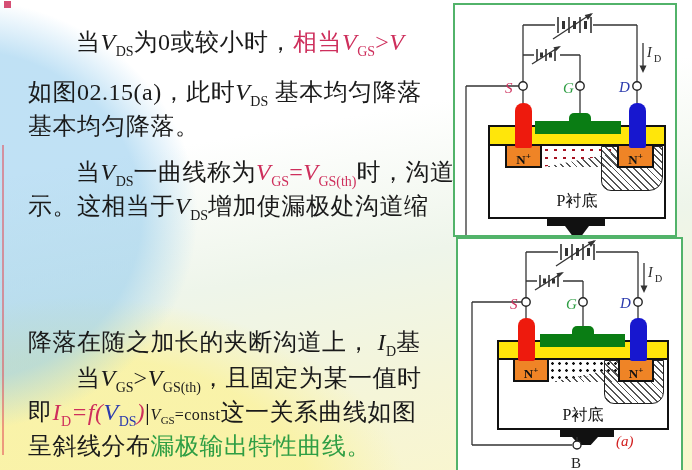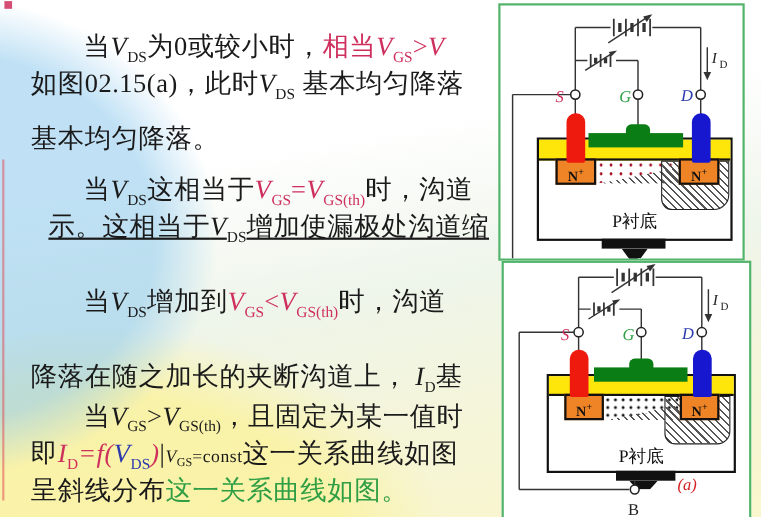--- a/index.html
+++ b/index.html
@@ -54,29 +54,28 @@
 </style>
 </head>
 <body>
 
 <div id="stage">
   <div id="corner-mark"></div>
   <div id="left-red-line"></div>
 
   <div id="body-text">
       <div class="line" style="top: 26px; left: 76px;"><span class="run c-k">当</span><span class="run c-k it">V</span><span class="run c-k sub">DS</span><span class="run c-k">为0或较小时，</span><span class="run c-r">相当</span><span class="run c-r it">V</span><span class="run c-r sub">GS</span><span class="run c-r">&gt;</span><span class="run c-r it">V</span></div>
-      <div class="line" style="top: 60px; left: 28px;"><span class="run c-k">如图02.15(a)，此时</span><span class="run c-k it">V</span><span class="run c-k sub">DS</span><span class="run c-k"> 基本均匀降落</span></div>
+      <div class="line" style="top: 76px; left: 28px;"><span class="run c-k">如图02.15(a)，此时</span><span class="run c-k it">V</span><span class="run c-k sub">DS</span><span class="run c-k"> 基本均匀降落</span></div>
       <div class="line" style="top: 110px; left: 28px;"><span class="run c-k">基本均匀降落。</span></div>
-      <div class="line" style="top: 156px; left: 76px;"><span class="run c-k">当</span><span class="run c-k it">V</span><span class="run c-k sub">DS</span><span class="run c-k">这相当于</span><span class="run c-r it">V</span><span class="run c-r sub">GS</span><span class="run c-r">=</span><span class="run c-r it">V</span><span class="run c-r sub">GS(th)</span><span class="run c-k">时，沟道</span></div>
-      <div class="line" style="top: 190px; left: 44px; text-decoration: underline;"><span class="run c-k">示。这相当于</span><span class="run c-k it">V</span><span class="run c-k sub">DS</span><span class="run c-k">增加使漏极处沟道缩</span></div>
-      <div class="line" style="top: 258px; left: 76px;"><span class="run c-k">当</span><span class="run c-k it">V</span><span class="run c-k sub">DS</span><span class="run c-k">增加到</span><span class="run c-r it">V</span><span class="run c-r sub">GS</span><span class="run c-r">&lt;</span><span class="run c-r it">V</span><span class="run c-r sub">GS(th)</span><span class="run c-k">时，沟道</span></div>
+      <div class="line" style="top: 156px; left: 76px;"><span class="run c-k">当</span><span class="run c-k it">V</span><span class="run c-k sub">DS</span><span class="run c-k">一曲线称为</span><span class="run c-r it">V</span><span class="run c-r sub">GS</span><span class="run c-r">=</span><span class="run c-r it">V</span><span class="run c-r sub">GS(th)</span><span class="run c-k">时，沟道</span></div>
+      <div class="line" style="top: 190px; left: 28px;"><span class="run c-k">示。这相当于</span><span class="run c-k it">V</span><span class="run c-k sub">DS</span><span class="run c-k">增加使漏极处沟道缩</span></div>
       <div class="line" style="top: 362px; left: 76px;"><span class="run c-k">当</span><span class="run c-k it">V</span><span class="run c-k sub">GS</span><span class="run c-k">&gt;</span><span class="run c-k it">V</span><span class="run c-k sub">GS(th)</span><span class="run c-k">，且固定为某一值时</span></div>
       <div class="line" style="top: 326px; left: 28px;"><span class="run c-k">降落在随之加长的夹断沟道上， </span><span class="run c-k it">I</span><span class="run c-k sub">D</span><span class="run c-k">基</span></div>
       <div class="line" style="top: 396px; left: 28px;"><span class="run c-k">即</span><span class="run c-r it">I</span><span class="run c-r sub">D</span><span class="run c-r it">=f(</span><span class="run c-b it">V</span><span class="run c-b sub">DS</span><span class="run c-r it">)</span><span class="run c-k">|</span><span class="run c-k it sm">V</span><span class="run c-k sub sm">GS</span><span class="run c-k sm">=const</span><span class="run c-k">这一关系曲线如图</span></div>
-      <div class="line" style="top: 430px; left: 28px;"><span class="run c-k">呈斜线分布</span><span class="run c-g">这一关系曲线如图。</span></div>
+      <div class="line" style="top: 430px; left: 28px;"><span class="run c-k">呈斜线分布</span><span class="run c-g">漏极输出特性曲线。</span></div>
     </div>
 
   <div id="panel-top" class="panel">
     <svg class="wiring" width="220" height="230" viewBox="0 0 220 230">
       <line x1="68" y1="77" x2="68" y2="20"></line>
         <line x1="68" y1="20" x2="182" y2="20"></line>
         <line x1="182" y1="20" x2="182" y2="77"></line>
       <rect x="100" y="11" width="38" height="18" fill="#fff" stroke="none"></rect>
       <line class="plate-t" x1="103" y1="12" x2="103" y2="28"></line>
         <line class="plate-s" x1="108.5" y1="16" x2="108.5" y2="24"></line>

